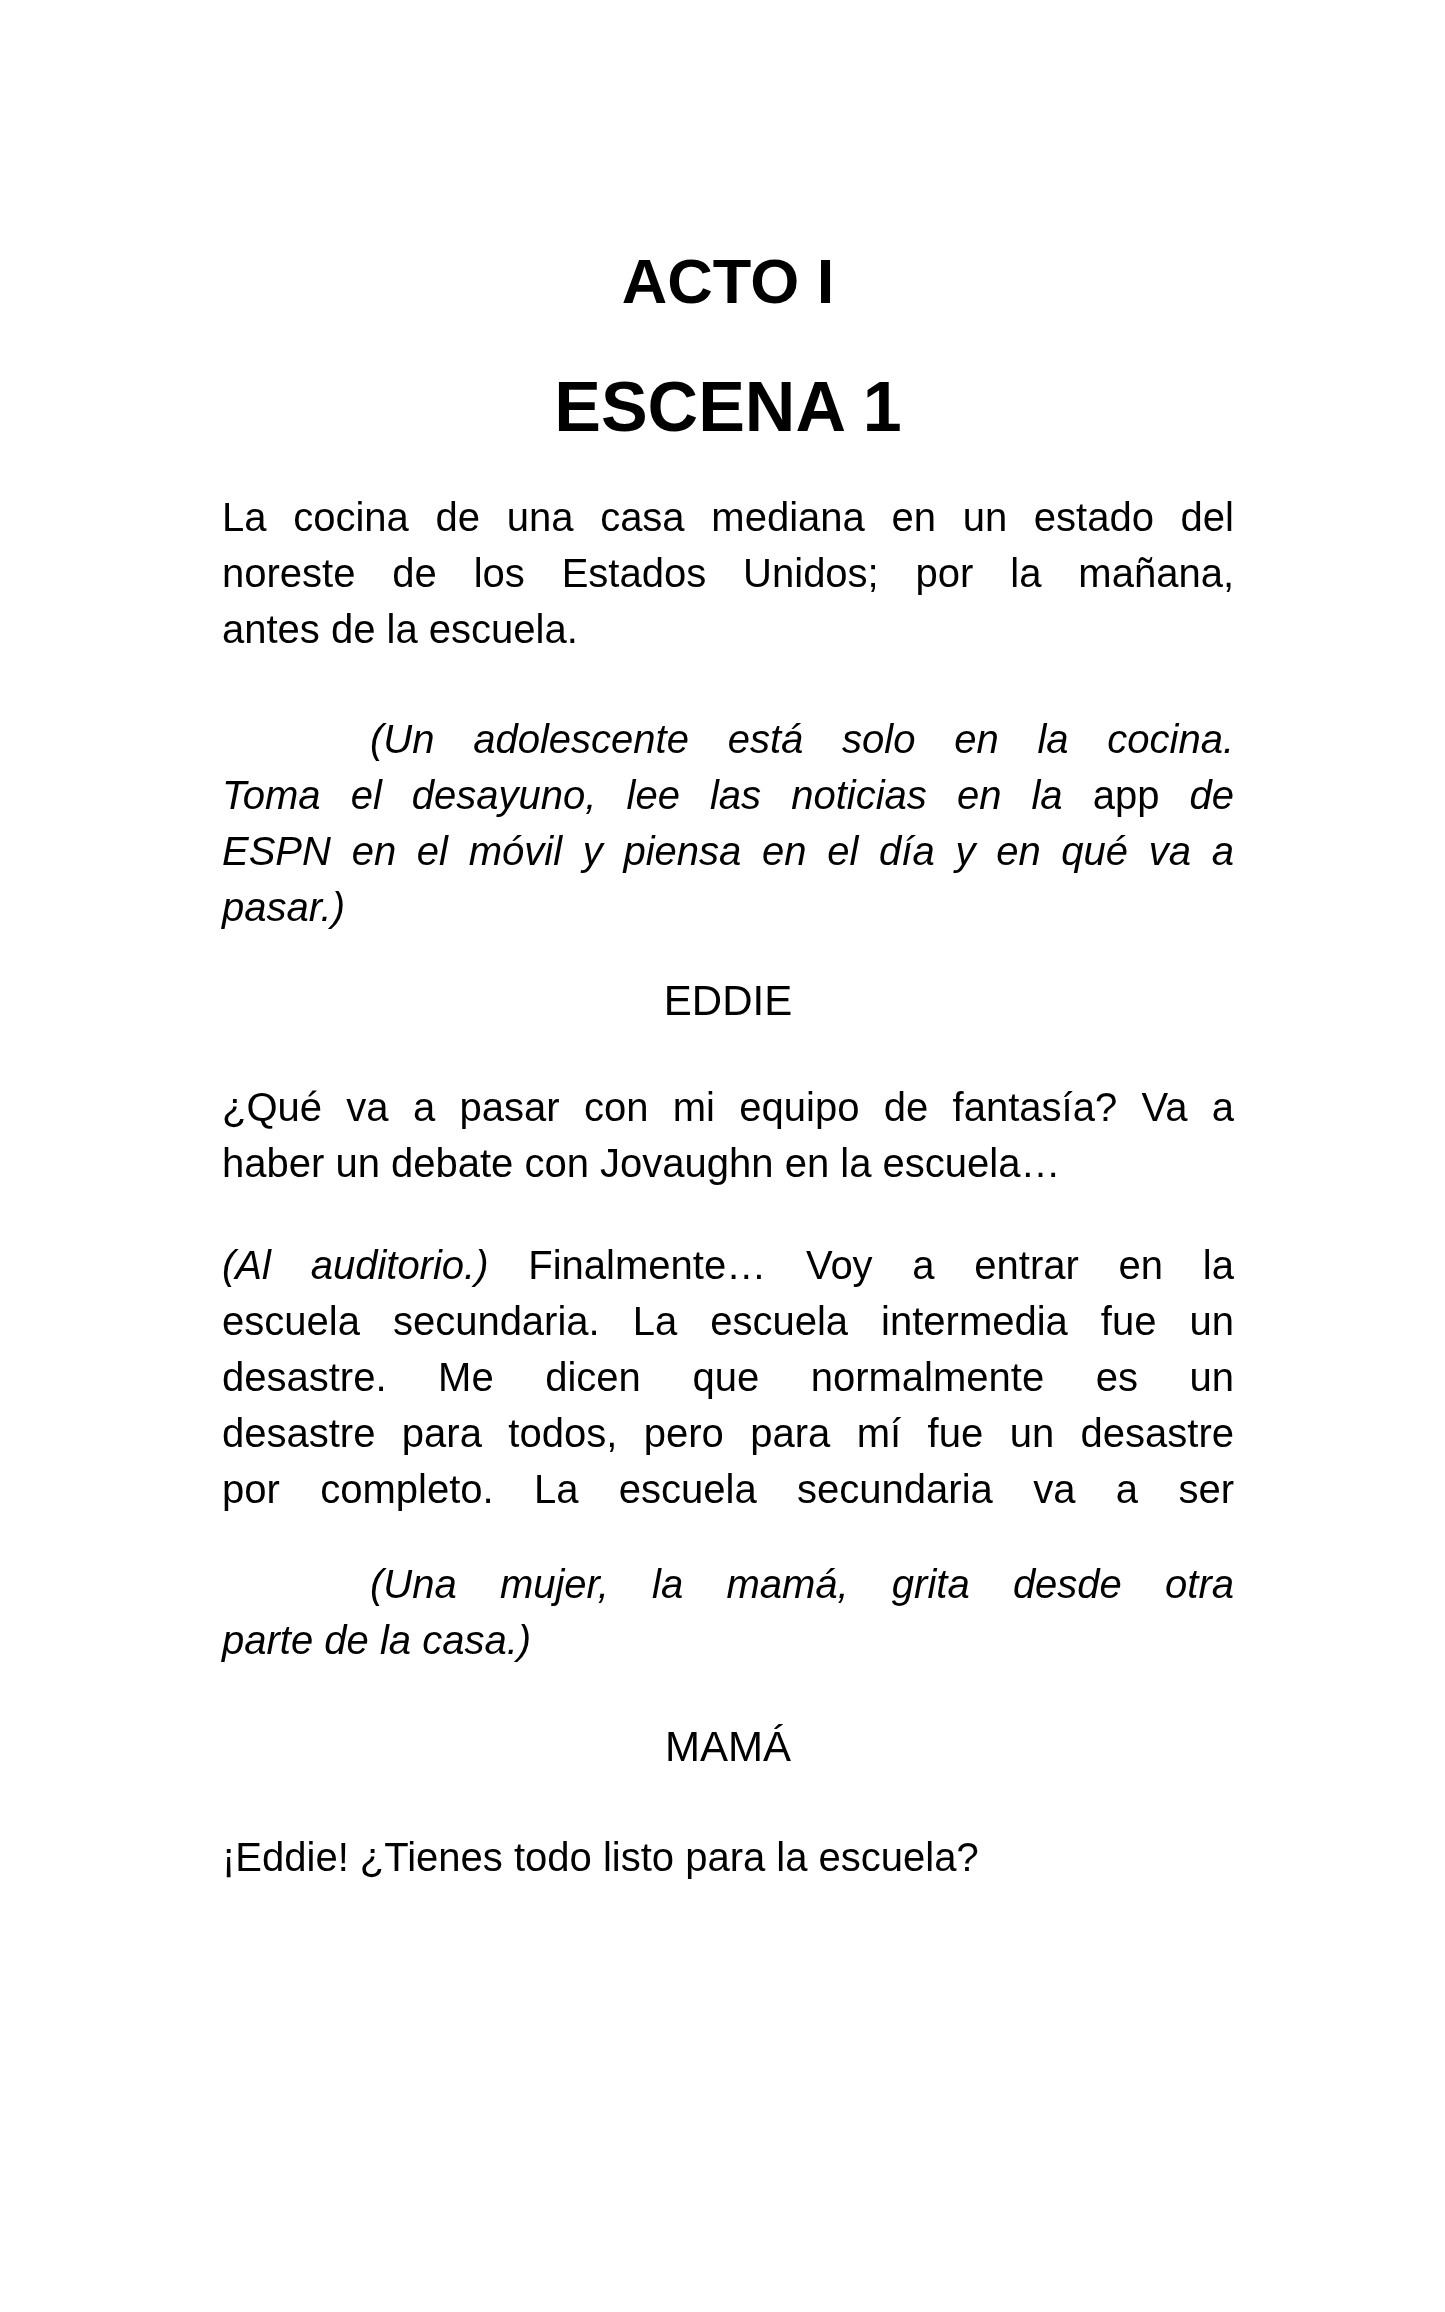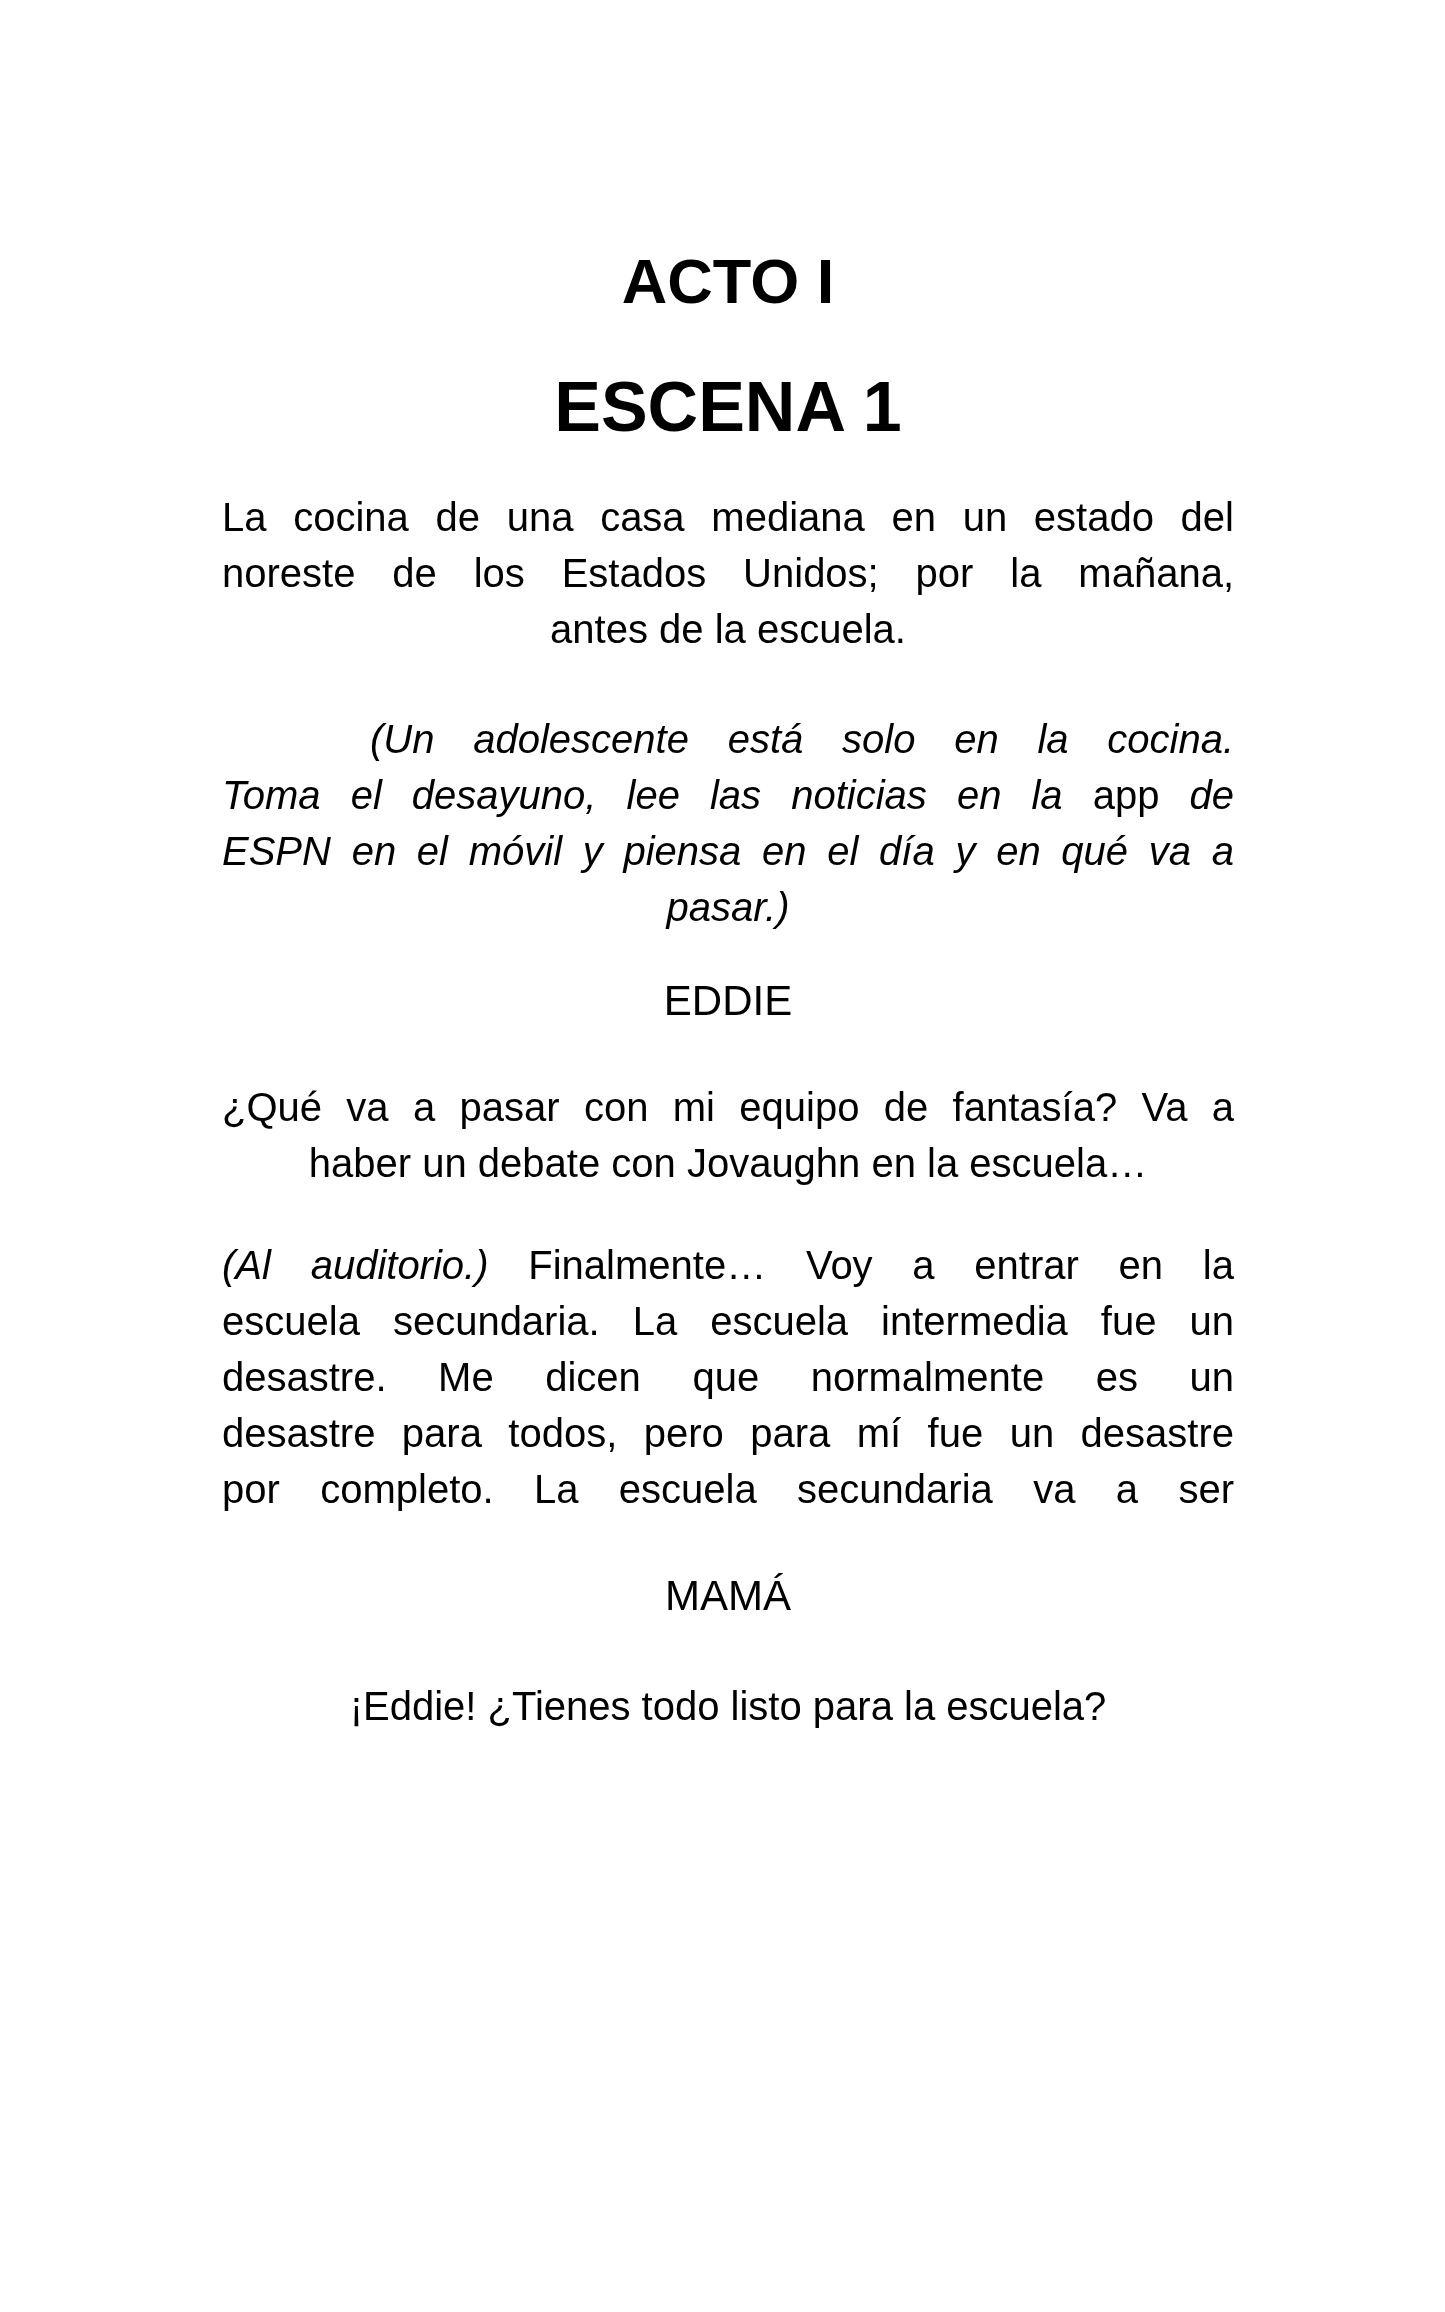--- a/index.html
+++ b/index.html
@@ -36,21 +36,21 @@
     font-weight: bold;
     text-align: center;
     margin-top: 66px;
   }
   .para { width: 100%; }
   .jline {
     text-align: justify;
     text-align-last: justify;
     white-space: normal;
   }
-  .lline { text-align: center; }
+  .lline { text-align: left; }
   .indent { padding-left: 148px; }
   .it { font-style: italic; }
   .rm { font-style: normal; }
   .char-name {
     text-align: center;
     font-size: 42px;
     line-height: 56px;
   }
   .scene-desc   { margin-top: 53px; }
   .stage-1      { margin-top: 54px; }
@@ -101,20 +101,24 @@
     </div>
 
     <div class="para eddie-sp2">
       <div class="jline"><span class="it">(Al auditorio.)</span> <span>Finalmente… Voy a entrar en la</span></div>
       <div class="jline">escuela secundaria. La escuela intermedia fue un</div>
       <div class="jline">desastre. Me dicen que normalmente es un</div>
       <div class="jline">desastre para todos, pero para mí fue un desastre</div>
       <div class="jline">por completo. La escuela secundaria va a ser</div>
     </div>
 
+    <div class="para stage-2 it">
+      <div class="jline indent">(Una mujer, la mamá, grita desde otra</div>
+      <div class="lline">parte de la casa.)</div>
+    </div>
 
     <div class="char-name mama-name">MAMÁ</div>
 
     <div class="para mama-sp">
       <div class="lline">¡Eddie! ¿Tienes todo listo para la escuela?</div>
     </div>
 
   </div>
 
   <div class="page-number">1</div>

